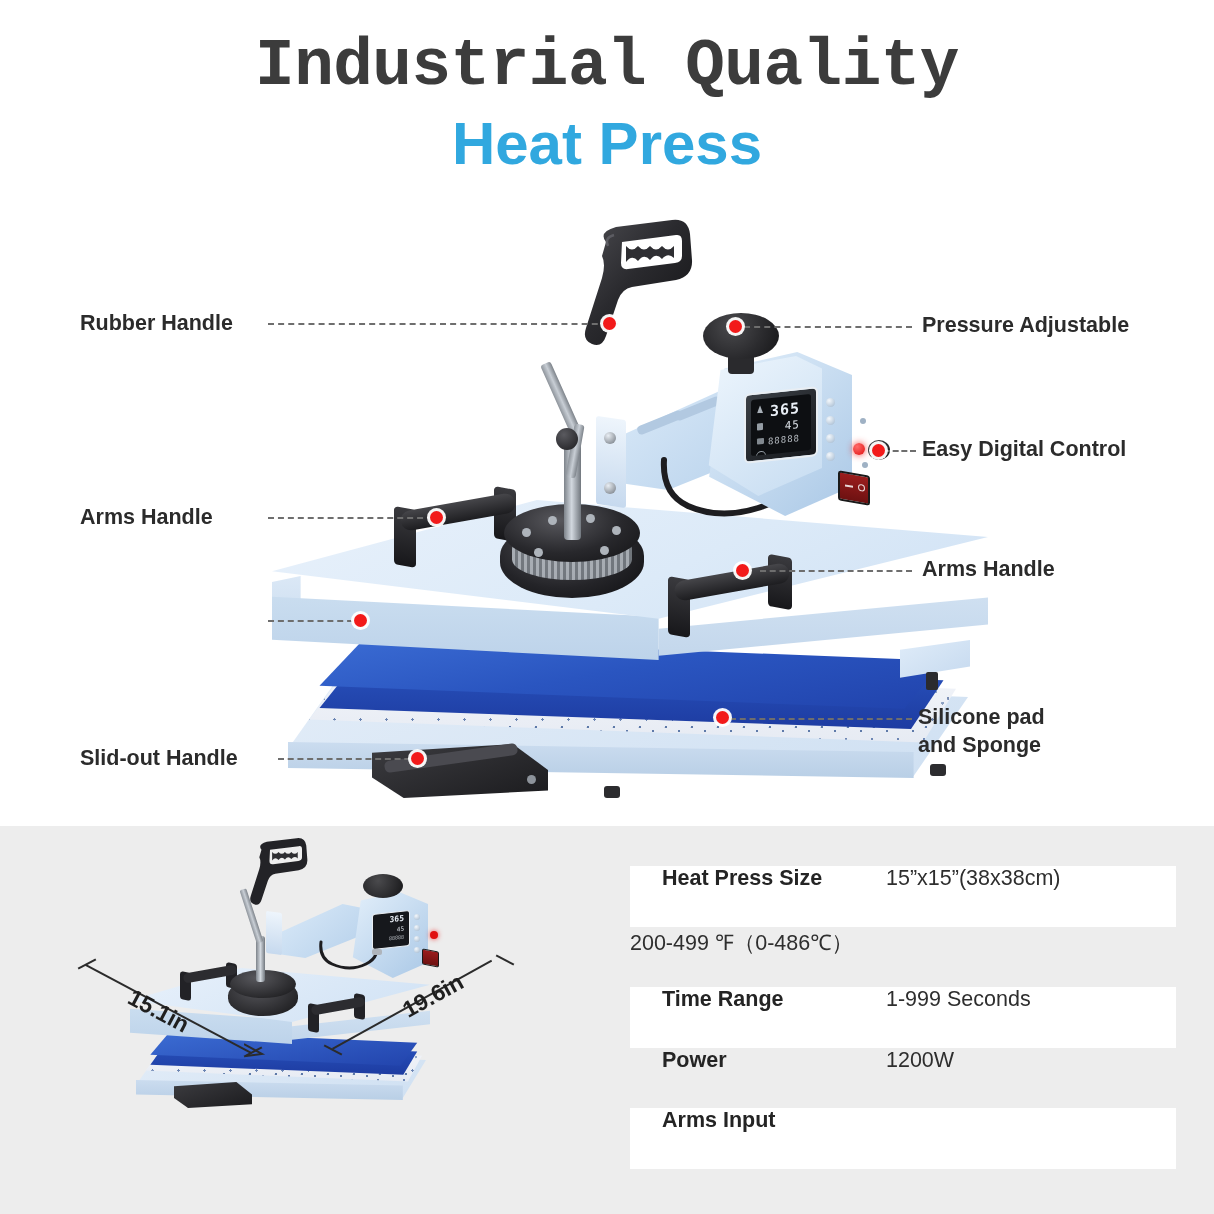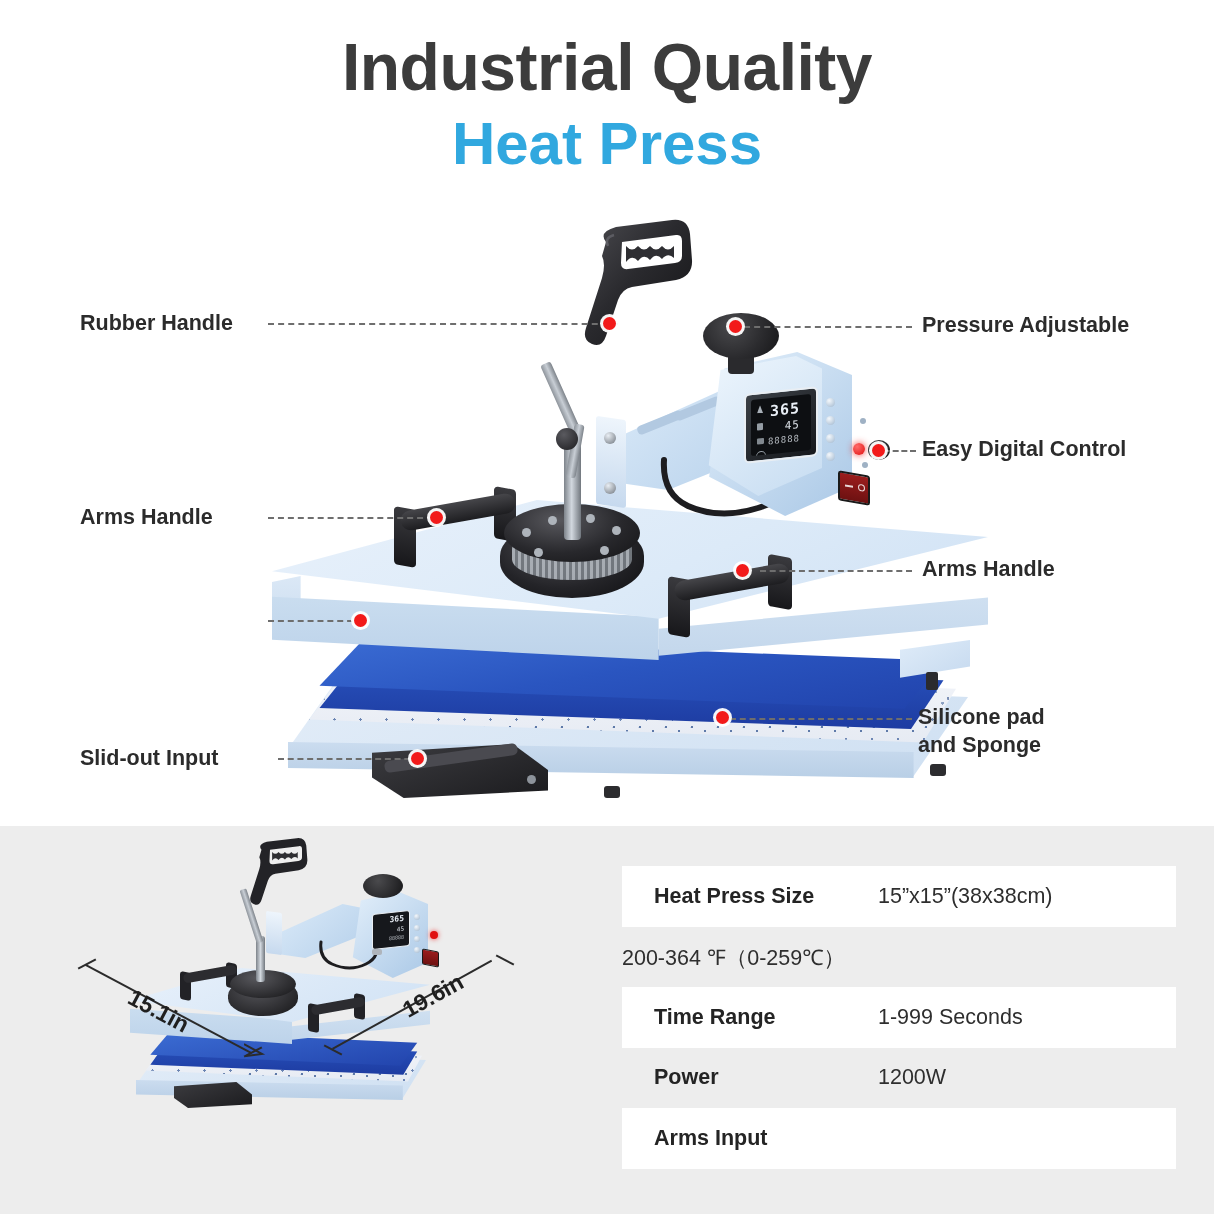--- a/index.html
+++ b/index.html
@@ -11,21 +11,21 @@
     overflow: hidden;
   }
   #page { position: relative; width: 1214px; height: 1214px; }
 
   
   .hero { position: absolute; left: 0; top: 0; width: 1214px; height: 826px; background: #ffffff; }
 
   .title-wrap { position: absolute; left: 0; top: 34px; width: 1214px; text-align: center; }
   .title-main {
     font-size: 66px; font-weight: 700; color: #3c3c3c;
-    letter-spacing: -0.5px; line-height: 1.0;
+    letter-spacing: -0.5px; line-height: 1.0; font-family: Liberation Mono, monospace;
   }
   .title-sub {
     font-size: 60px; font-weight: 800; color: #31a8df;
     letter-spacing: 0px; line-height: 1.0; margin-top: 14px;
   }
 
   
   .callout { position: absolute; font-size: 21.5px; font-weight: 700; color: #2b2b2b; line-height: 1.28; white-space: pre-line; }
   .callout.left  { text-align: left; }
   .callout.right { text-align: left; }
@@ -112,21 +112,21 @@
 
   .armhandle { position:absolute; }
 
   .drawer { position:absolute; background:linear-gradient(160deg,#3c3c40,#1b1b1e); border-radius:4px; }
 
   
   .lower { position:absolute; left:0; top:826px; width:1214px; height:388px; background:#ededed; }
 
   
   .spec-table { position:absolute; left:622px; top:40px; width:554px; }
-  .spec-row { display:flex; align-items:center; height:60.5px; }
+  .spec-row { display:flex; height:60.5px;margin-left:8px; }
   .spec-row.odd  { background:#ffffff; }
   .spec-row.even { background:transparent; }
   .spec-key   { width:256px; padding-left:32px; font-size:21.5px; font-weight:700; color:#242424; }
   .spec-val   { flex:1; font-size:21.5px; font-weight:400; color:#2e2e2e; }
 
   
   .dimline { position:absolute; height:0; border-top:2px solid #2b2b2b; transform-origin: 0 0; }
   .dimtick { position:absolute; width:2px; background:#2b2b2b; transform-origin: 50% 50%; }
   .dimlabel { position:absolute; font-size:23px; font-weight:700; color:#1f1f1f; transform-origin: 0 0; }
 </style>
@@ -340,21 +340,21 @@
     <div class="dot" style="left:716px; top:711px;"></div>
 
     <div class="leader" style="left:278px; top:758px; width:142px;"></div>
     <div class="dot" style="left:411px; top:752px;"></div>
 
     <div class="callout left" style="left:80px; top:310px; width:190px;">Rubber Handle</div>
 
     <div class="callout left" style="left:80px; top:504px; width:190px;">Arms Handle</div>
 
 
-    <div class="callout left" style="left:80px; top:745px; width:210px;">Slid-out Input</div>
+    <div class="callout left" style="left:80px; top:745px; width:210px;">Slid-out Handle</div>
 
     <div class="callout right" style="left:922px; top:436px; width:260px;">Easy Digital Control</div>
 
     <div class="callout right" style="left:922px; top:312px; width:260px;">Pressure Adjustable</div>
 
     <div class="callout right" style="left:922px; top:556px; width:260px;">Arms Handle</div>
 
     <div class="callout right" style="left:918px; top:704px; width:260px;">Silicone pad
 and Sponge</div>
   </div>
@@ -473,21 +473,21 @@
       <div class="dimtick" style="left:444px; top:124px; height:20px; transform:rotate(-62deg);"></div>
       <div class="dimlabel" style="left:338px; top:174px; transform:rotate(-29deg);">19.6in</div>
     </div>
 
     <div class="spec-table">
       <div class="spec-row odd">
         <div class="spec-key">Heat Press Size</div>
         <div class="spec-val">15”x15”(38x38cm)</div>
       </div>
       <div class="spec-row even">
-        <div class="spec-val">200-364 ℉（0-259℃）</div>
+        <div class="spec-val">200-499 ℉（0-486℃）</div>
       </div>
       <div class="spec-row odd">
         <div class="spec-key">Time Range</div>
         <div class="spec-val">1-999 Seconds</div>
       </div>
       <div class="spec-row even">
         <div class="spec-key">Power</div>
         <div class="spec-val">1200W</div>
       </div>
       <div class="spec-row odd">

